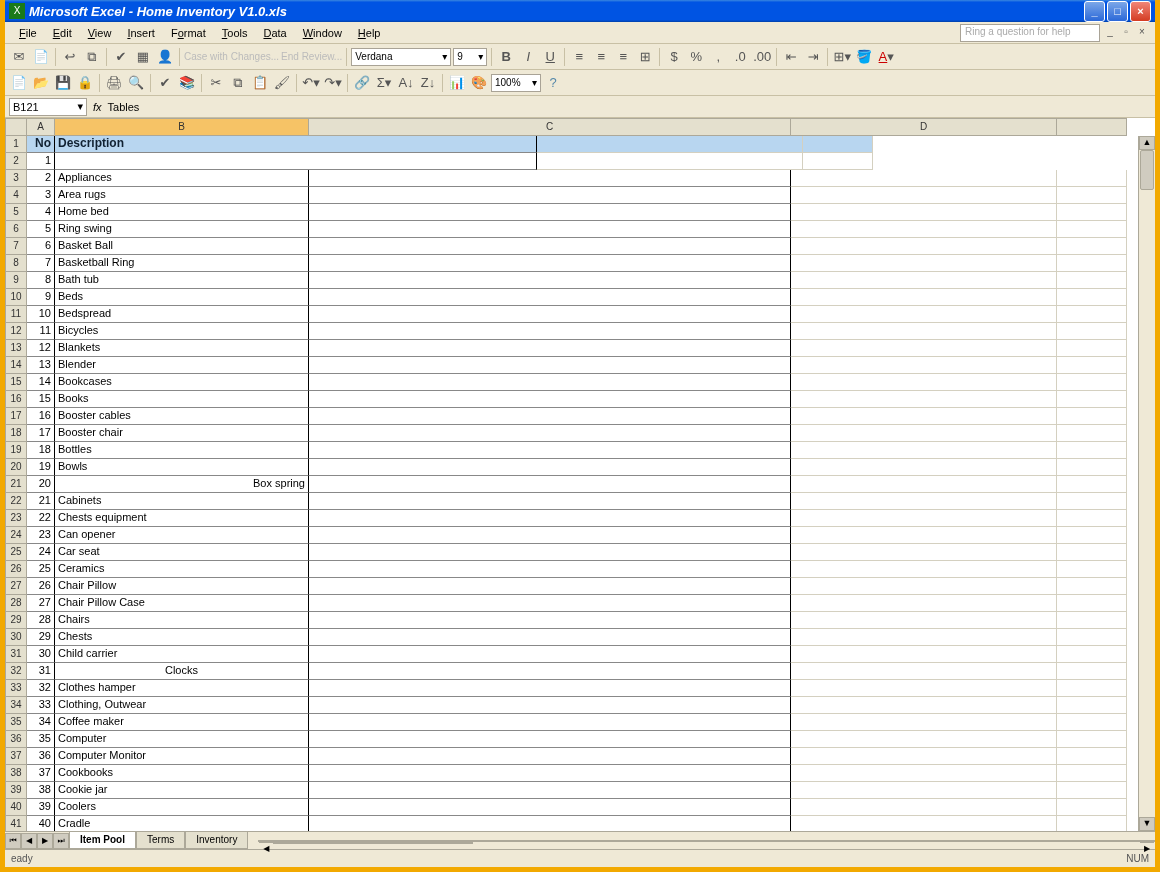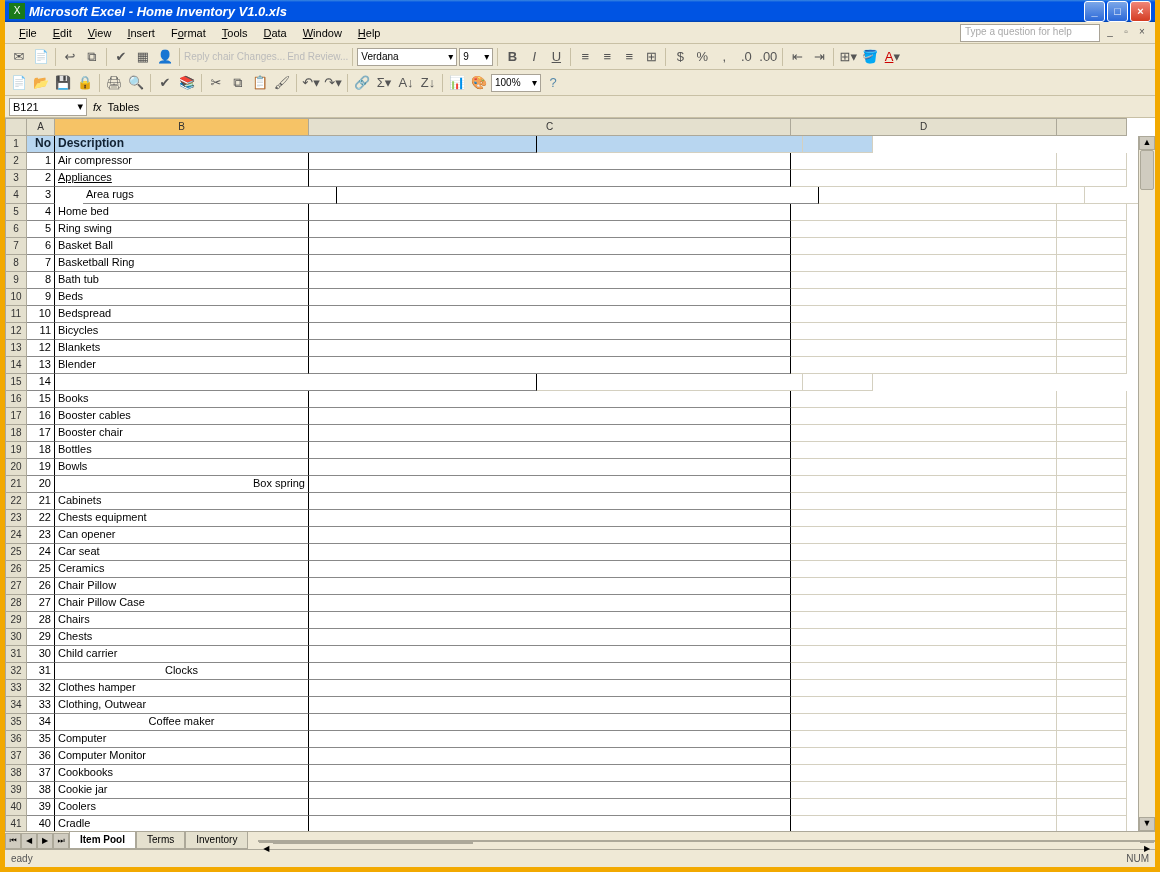--- a/index.html
+++ b/index.html
@@ -80,41 +80,41 @@
         <span class="menu-item"><u>E</u>dit</span>
         <span class="menu-item"><u>V</u>iew</span>
         <span class="menu-item"><u>I</u>nsert</span>
         <span class="menu-item">F<u>o</u>rmat</span>
         <span class="menu-item"><u>T</u>ools</span>
         <span class="menu-item"><u>D</u>ata</span>
         <span class="menu-item"><u>W</u>indow</span>
         <span class="menu-item"><u>H</u>elp</span>
       </div>
     <div class="menu-right">
-      <div class="helpbox">Type a question for help</div>
+      <div class="helpbox">Ring a question for help</div>
       <div class="docbtns">
         <div class="docbtn">_</div>
         <div class="docbtn">▫</div>
         <div class="docbtn">×</div>
       </div>
     </div>
   </div>
 
   <div class="toolbar">
     <span class="tb-icon">✉</span>
     <span class="tb-icon">📄</span>
     <div class="tb-sep"></div>
     <span class="tb-icon">↩</span>
     <span class="tb-icon">⧉</span>
     <div class="tb-sep"></div>
     <span class="tb-icon">✔</span>
     <span class="tb-icon">▦</span>
     <span class="tb-icon">👤</span>
     <div class="tb-sep"></div>
-    <span class="tb-disabled">Reply chair Changes...</span>
+    <span class="tb-disabled">Case with Changes...</span>
     <span class="tb-disabled">End Review...</span>
     <div class="tb-sep"></div>
     <div class="fontbox">
         <span>Verdana</span>
         <span>▾</span>
       </div>
     <div class="sizebox">
         <span>9</span>
         <span>▾</span>
       </div>
@@ -198,37 +198,36 @@
         <div class="row header">
           <div class="rowhead">1</div>
           <div class="cell datacell no" style="width: 28px;">No</div>
           <div class="cell datacell" style="width: 482px;">Description</div>
           <div class="cell" style="width: 266px;"></div>
           <div class="cell" style="width: 70px;"></div>
         </div>
         <div class="row">
           <div class="rowhead">2</div>
           <div class="cell datacell no" style="width: 28px;">1</div>
-          <div class="cell datacell" style="width: 254px;">Air compressor</div>
           <div class="cell datacell" style="width: 482px;"></div>
           <div class="cell" style="width: 266px;"></div>
           <div class="cell" style="width: 70px;"></div>
         </div>
         <div class="row">
           <div class="rowhead">3</div>
           <div class="cell datacell no" style="width: 28px;">2</div>
-          <div class="cell datacell" style="width: 254px; text-decoration: underline;">Appliances</div>
+          <div class="cell datacell" style="width: 254px;">Appliances</div>
           <div class="cell datacell" style="width: 482px;"></div>
           <div class="cell" style="width: 266px;"></div>
           <div class="cell" style="width: 70px;"></div>
         </div>
         <div class="row">
           <div class="rowhead">4</div>
           <div class="cell datacell no" style="width: 28px;">3</div>
-          <div class="cell datacell" style="width: 254px; margin-left: 28px;">Area rugs</div>
+          <div class="cell datacell" style="width: 254px;">Area rugs</div>
           <div class="cell datacell" style="width: 482px;"></div>
           <div class="cell" style="width: 266px;"></div>
           <div class="cell" style="width: 70px;"></div>
         </div>
         <div class="row">
           <div class="rowhead">5</div>
           <div class="cell datacell no" style="width: 28px;">4</div>
           <div class="cell datacell" style="width: 254px;">Home bed</div>
           <div class="cell datacell" style="width: 482px;"></div>
           <div class="cell" style="width: 266px;"></div>
@@ -302,20 +301,21 @@
           <div class="rowhead">14</div>
           <div class="cell datacell no" style="width: 28px;">13</div>
           <div class="cell datacell" style="width: 254px;">Blender</div>
           <div class="cell datacell" style="width: 482px;"></div>
           <div class="cell" style="width: 266px;"></div>
           <div class="cell" style="width: 70px;"></div>
         </div>
         <div class="row">
           <div class="rowhead">15</div>
           <div class="cell datacell no" style="width: 28px;">14</div>
+          <div class="cell datacell" style="width: 254px;">Bookcases</div>
           <div class="cell datacell" style="width: 482px;"></div>
           <div class="cell" style="width: 266px;"></div>
           <div class="cell" style="width: 70px;"></div>
         </div>
         <div class="row">
           <div class="rowhead">16</div>
           <div class="cell datacell no" style="width: 28px;">15</div>
           <div class="cell datacell" style="width: 254px;">Books</div>
           <div class="cell datacell" style="width: 482px;"></div>
           <div class="cell" style="width: 266px;"></div>
@@ -461,21 +461,21 @@
           <div class="rowhead">34</div>
           <div class="cell datacell no" style="width: 28px;">33</div>
           <div class="cell datacell" style="width: 254px;">Clothing, Outwear</div>
           <div class="cell datacell" style="width: 482px;"></div>
           <div class="cell" style="width: 266px;"></div>
           <div class="cell" style="width: 70px;"></div>
         </div>
         <div class="row">
           <div class="rowhead">35</div>
           <div class="cell datacell no" style="width: 28px;">34</div>
-          <div class="cell datacell" style="width: 254px; text-align: center;">Coffee maker</div>
+          <div class="cell datacell" style="width: 254px;">Coffee maker</div>
           <div class="cell datacell" style="width: 482px;"></div>
           <div class="cell" style="width: 266px;"></div>
           <div class="cell" style="width: 70px;"></div>
         </div>
         <div class="row">
           <div class="rowhead">36</div>
           <div class="cell datacell no" style="width: 28px;">35</div>
           <div class="cell datacell" style="width: 254px;">Computer</div>
           <div class="cell datacell" style="width: 482px;"></div>
           <div class="cell" style="width: 266px;"></div>

